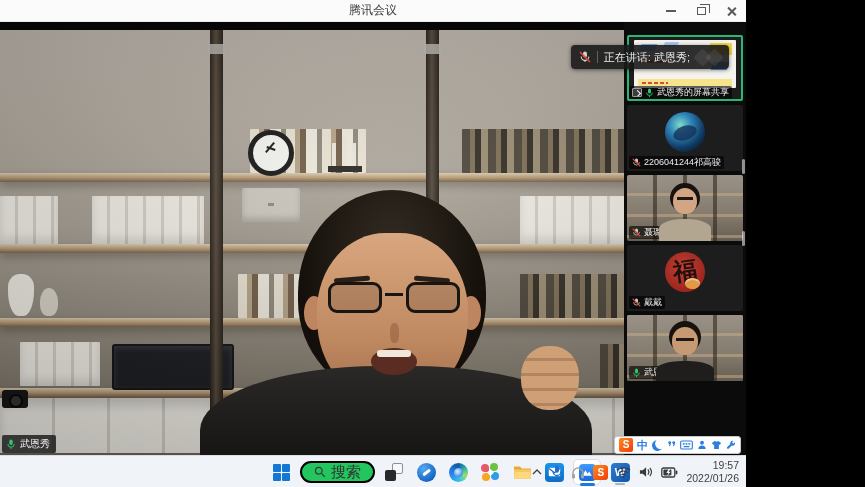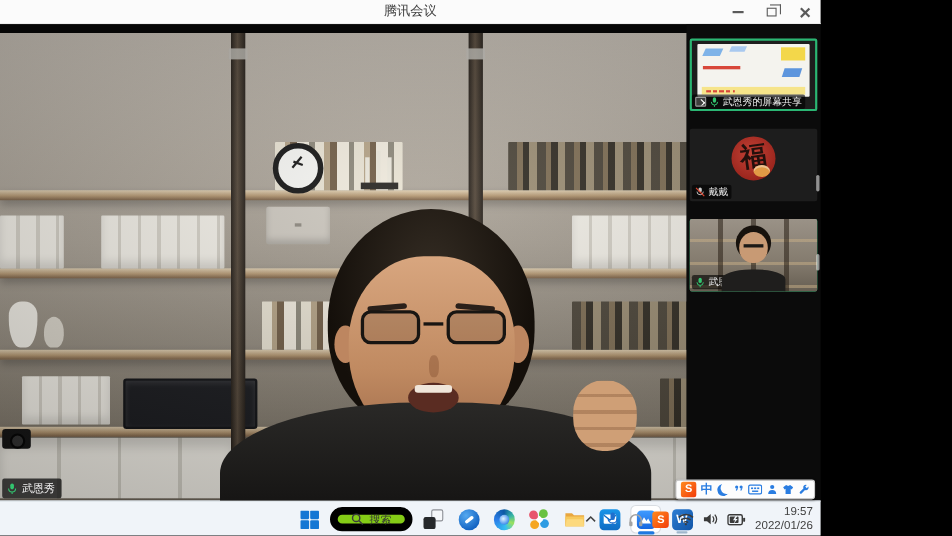--- a/index.html
+++ b/index.html
@@ -71,21 +71,21 @@
   .name-chip { position:absolute; left:2px; bottom:2px; z-index:12; display:flex; align-items:center; gap:4px;
     background:rgba(18,18,18,.78); color:#f0f0f0; font-size:10px; padding:2px 6px 2px 4px; border-radius:2px; }
   .banner { position:absolute; right:17px; top:23px; z-index:60; height:24px; display:flex; align-items:center; gap:6px;
     background:rgba(25,25,25,.9); border-radius:4px; padding:0 8px; color:#ececec; font-size:11px; box-shadow:0 1px 4px rgba(0,0,0,.5); }
   .banner .sep { width:1px; height:12px; background:rgba(255,255,255,.28); }
   .banner .diamond { width:13px; height:13px; background:rgba(255,255,255,.08); transform:rotate(45deg); border-radius:2px; }
   .banner .diamond + .diamond { margin-left:-7px; }
 
   
   .sidebar { position:absolute; right:0; top:0; bottom:0; width:122px; background:#0b0b0b;
-    display:flex; flex-direction:column; align-items:center; padding-top:13px; gap:16px; }
+    display:flex; flex-direction:column; align-items:center; padding-top:13px; gap:4px; }
   .tile { position:relative; width:116px; height:66px; background:#1d1d1d; border-radius:2px; overflow:hidden; flex:0 0 66px; }
   .tile.hl { outline:2px solid #2bb673; outline-offset:-2px; }
   .tlabel { position:absolute; left:2px; bottom:2px; max-width:110px; display:flex; align-items:center; gap:3px;
     background:rgba(0,0,0,.62); color:#ededed; font-size:9px; line-height:11px; padding:1px 3px; border-radius:2px;
     white-space:nowrap; overflow:hidden; }
   .tlabel span { overflow:hidden; text-overflow:ellipsis; }
   .avatar { position:absolute; left:50%; top:7px; transform:translateX(-50%); width:40px; height:40px; border-radius:50%; overflow:hidden; }
   .av-baby { background:radial-gradient(circle at 50% 58%,#f3ddcb 55%,#e3c4ac); }
   .av-baby::before { content:""; position:absolute; left:-4px; top:-8px; width:48px; height:26px; border-radius:50%; background:#42301f; }
   .av-baby::after { content:""; position:absolute; left:12px; top:24px; width:17px; height:12px; border-radius:50%;
@@ -128,22 +128,22 @@
     border-radius:3px; display:flex; align-items:center; gap:4px; padding:0 4px; box-shadow:0 1px 2px rgba(0,0,0,.25); }
   .ime .slogo { width:14px; height:14px; border-radius:2px; background:linear-gradient(135deg,#ff8a1e,#f23c0a);
     color:#fff; font-weight:bold; font-size:10px; line-height:14px; text-align:center; }
   .ime .mode { color:#2a7de1; font-weight:bold; font-size:11px; line-height:14px; }
   .crescent { width:11px; height:11px; border-radius:50%; box-shadow:inset 3.5px -1px 0 0 #2a7de1; transform:rotate(-15deg); }
 
   
   .taskbar { position:relative; height:32px; background:#f0f4f9; border-top:1px solid #dadfe5; }
   .tb-center { position:absolute; left:268px; top:0; height:32px; display:flex; align-items:center; gap:6px; }
   .tb-btn { width:26px; height:26px; border-radius:4px; display:flex; align-items:center; justify-content:center; position:relative; }
-  .search-pill { height:22px; border-radius:11px; background:#84cc16; border:7px solid #000000; display:flex; align-items:center;
-    gap:5px; padding:0 12px; font-size:10px; color:#333; }
+  .search-pill { height:22px; border-radius:11px; background:#22c55e; border:2px solid #000000; display:flex; align-items:center;
+    gap:5px; padding:0 12px; font-size:15px; color:#333; }
   .tv-back { position:absolute; right:4px; top:4px; width:11px; height:11px; border:1.5px solid #8d9096; border-radius:2px; background:#f5f7fa; }
   .tv-front { position:absolute; left:4px; bottom:4px; width:11px; height:11px; border-radius:2px; background:#26282b; }
   .bluecircle { width:19px; height:19px; border-radius:50%; background:radial-gradient(circle at 35% 30%,#55a9f0,#1565c4 72%); position:relative; }
   .bluecircle::after { content:""; position:absolute; left:5px; top:8px; width:9px; height:2.5px; background:#fff; border-radius:2px; transform:rotate(-38deg); }
   .edge { width:19px; height:19px; border-radius:50%;
     background:conic-gradient(from 170deg,#35c1f1 0%,#2b7de9 28%,#0c59a4 52%,#38b6a5 70%,#9be15d 84%,#35c1f1 100%); position:relative; }
   .edge::after { content:""; position:absolute; left:5px; top:5px; width:9px; height:9px; border-radius:50%;
     background:radial-gradient(circle at 40% 40%,#dff4ff,#2b7de9 80%); }
   .pinwheel { width:18px; height:18px; position:relative; }
   .pinwheel i { position:absolute; width:8px; height:8px; }
@@ -240,20 +240,32 @@
       <div class="name-chip">
         <svg width="10" height="11" viewBox="0 0 12 13">
             <rect x="4" y="0.5" width="4" height="6.5" rx="2" fill="#32c46f"></rect>
             <path d="M2.2 6a3.8 3.8 0 0 0 7.6 0" stroke="#32c46f" stroke-width="1.2" fill="none"></path>
             <line x1="6" y1="10" x2="6" y2="12" stroke="#32c46f" stroke-width="1.2"></line>
           </svg>
         <span>武恩秀</span>
       </div>
     </div>
 
+    <div class="banner">
+      <svg width="12" height="12" viewBox="0 0 12 12">
+          <rect x="4" y="0.5" width="4" height="6" rx="2" fill="#cfcfcf"></rect>
+          <path d="M2.2 5.6a3.8 3.8 0 0 0 7.6 0" stroke="#cfcfcf" stroke-width="1.1" fill="none"></path>
+          <line x1="6" y1="9" x2="6" y2="11" stroke="#cfcfcf" stroke-width="1.1"></line>
+          <line x1="1" y1="1" x2="11" y2="11" stroke="#e0442e" stroke-width="1.5"></line>
+        </svg>
+      <span class="sep"></span>
+      <span>正在讲话: 武恩秀;</span>
+      <span class="diamond"></span>
+      <span class="diamond"></span>
+    </div>
 
     <div class="sidebar">
 
       <div class="tile hl">
         <div class="doc">
           <i class="b1"></i>
             <i class="b2"></i>
             <i class="y1"></i>
             <i class="r1"></i>
             <i class="b3"></i>
@@ -265,21 +277,49 @@
           <svg width="9" height="10" viewBox="0 0 12 13">
               <rect x="4" y="0.5" width="4" height="6.5" rx="2" fill="#32c46f"></rect>
               <path d="M2.2 6a3.8 3.8 0 0 0 7.6 0" stroke="#32c46f" stroke-width="1.2" fill="none"></path>
               <line x1="6" y1="10" x2="6" y2="12" stroke="#32c46f" stroke-width="1.2"></line>
             </svg>
           <span>武恩秀的屏幕共享</span>
         </div>
       </div>
 
 
-
+      <div class="tile">
+        <div class="avatar av-art"></div>
+        <div class="tlabel">
+          <svg width="9" height="9" viewBox="0 0 12 12">
+              <rect x="4" y="0.5" width="4" height="6" rx="2" fill="#c9c9c9"></rect>
+              <path d="M2.2 5.6a3.8 3.8 0 0 0 7.6 0" stroke="#c9c9c9" stroke-width="1.1" fill="none"></path>
+              <line x1="1" y1="1" x2="11" y2="11" stroke="#e0442e" stroke-width="1.5"></line>
+            </svg>
+          <span>2206041244祁高骏</span>
+        </div>
+      </div>
+
+      <div class="tile">
+        <div class="mini-scene">
+          <i class="wood"></i>
+          <i class="mini-hair" style="top:8px; width:30px; height:30px"></i>
+          <i class="mini-head" style="top:13px; width:24px; height:26px; background:#d2a584"></i>
+          <i class="mini-glasses" style="top:22px"></i>
+          <i class="mini-body" style="width:52px; height:22px; background:#b3a691"></i>
+        </div>
+        <div class="tlabel">
+          <svg width="9" height="9" viewBox="0 0 12 12">
+              <rect x="4" y="0.5" width="4" height="6" rx="2" fill="#c9c9c9"></rect>
+              <path d="M2.2 5.6a3.8 3.8 0 0 0 7.6 0" stroke="#c9c9c9" stroke-width="1.1" fill="none"></path>
+              <line x1="1" y1="1" x2="11" y2="11" stroke="#e0442e" stroke-width="1.5"></line>
+            </svg>
+          <span>聂璐</span>
+        </div>
+      </div>
 
       <div class="tile">
         <div class="avatar av-fu">
           <span class="fu">福</span>
         </div>
         <div class="tlabel">
           <svg width="9" height="9" viewBox="0 0 12 12">
               <rect x="4" y="0.5" width="4" height="6" rx="2" fill="#c9c9c9"></rect>
               <path d="M2.2 5.6a3.8 3.8 0 0 0 7.6 0" stroke="#c9c9c9" stroke-width="1.1" fill="none"></path>
               <line x1="1" y1="1" x2="11" y2="11" stroke="#e0442e" stroke-width="1.5"></line>

